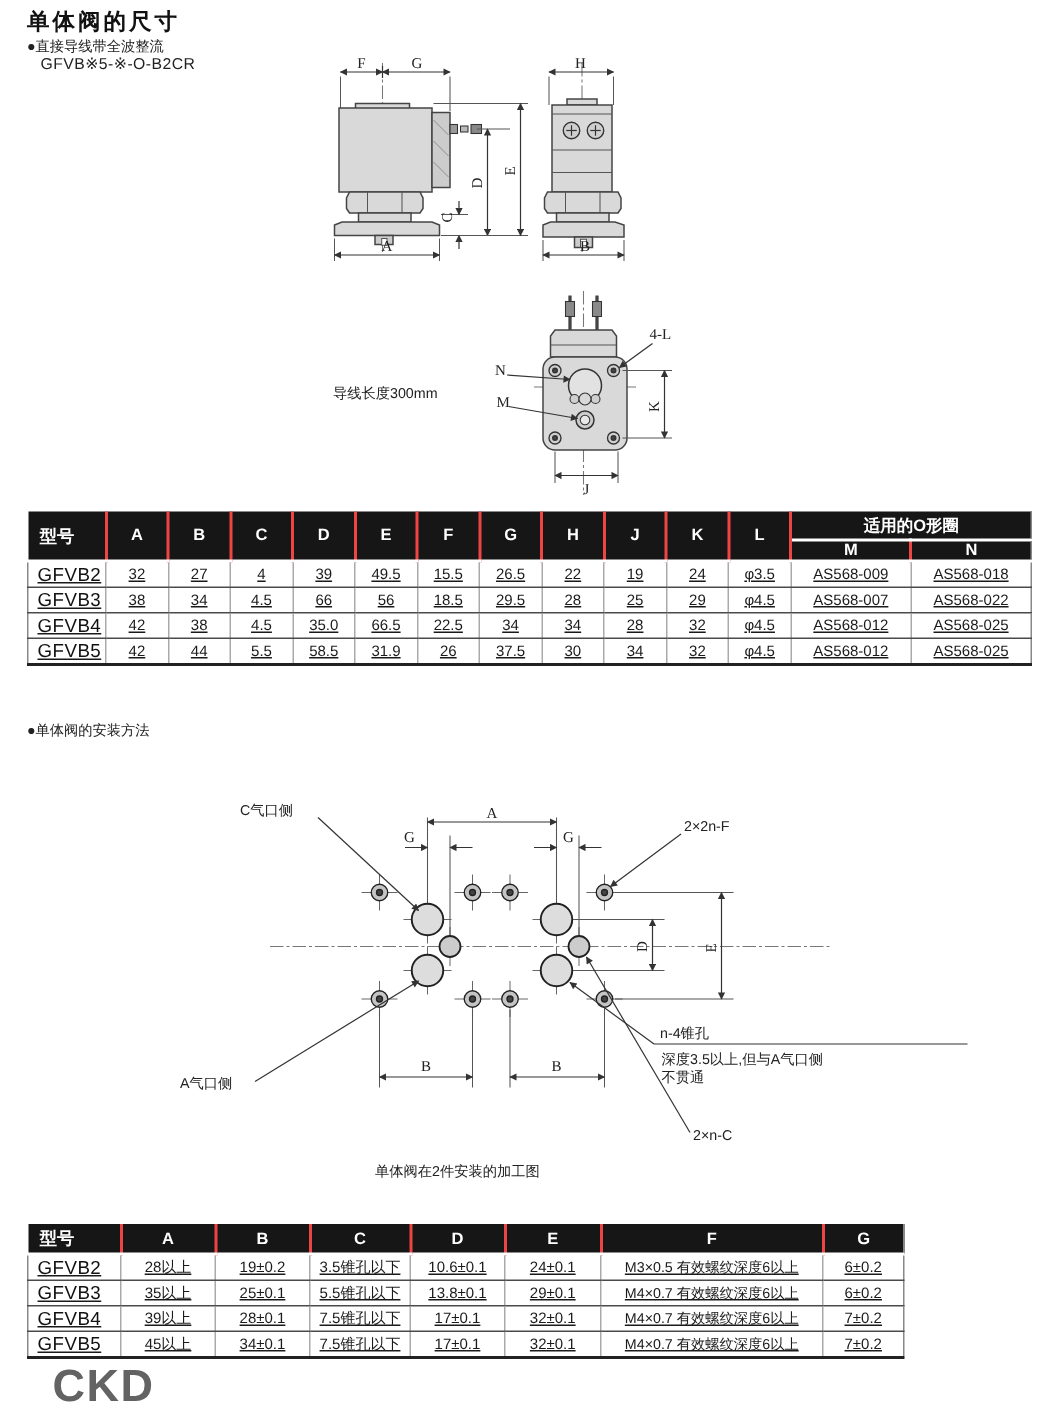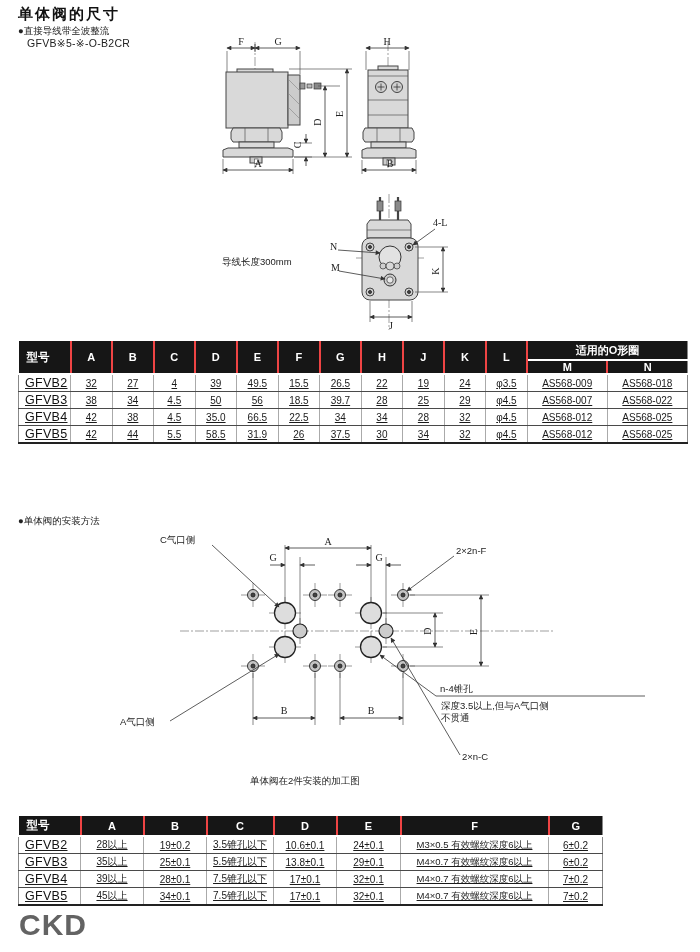--- a/index.html
+++ b/index.html
@@ -3,38 +3,38 @@
 <meta charset="utf-8">
 <style>
   html,body{margin:0;padding:0;}
   body{width:700px;height:952px;background:#ffffff;position:relative;
        font-family:"Liberation Sans","DejaVu Sans",sans-serif;color:#1a1a1a;}
   .abs{position:absolute;}
   
   .page-title{left:18px;top:5px;font-size:15px;font-weight:bold;letter-spacing:2px;color:#111;}
   .bullet{font-size:9.5px;color:#222;}
   .model-code{left:27px;top:37px;font-size:10.5px;color:#222;letter-spacing:.3px;}
-  .sec2{left:18px;top:481px;margin-top:34px;}
+  .sec2{left:18px;top:481px;}
   
   table{border-collapse:collapse;table-layout:fixed;}
   .dtable{border-bottom:2.5px solid #222;}
   .dtable th{background:#161616;color:#fff;font-size:11px;font-weight:bold;
              border-right:2px solid #ef4444;border-bottom:2px solid #fff;padding:0;}
   .dtable th.model{text-align:left;padding-left:8px;font-size:11.5px;}
   .dtable td{font-size:10px;text-align:center;border-right:1px solid #aaa;
              border-bottom:1px solid #4a4a4a;padding:1px 0;color:#1a1a1a;background:#fff;}
   .dtable td:first-child{border-left:1px solid #888;}
   .dtable td:last-child,.dtable th:last-child{border-right:1px solid #888;}
   .dtable td.model{text-align:left;padding-left:6px;font-size:12.5px;letter-spacing:.3px;color:#111;}
   .dtable tbody tr{height:15px;text-decoration:underline;}
   #table1{left:18px;top:341px;width:670px;}
   #table2{left:18px;top:816px;width:584px;}
   #table2 td.fcol{font-size:9.5px;text-align:center;}
   
-  .logo{left:19px;top:908px;font-size:30px;font-weight:800;color:#636363;letter-spacing:1px;}
+  .logo{left:35px;top:908px;font-size:30px;font-weight:800;color:#636363;letter-spacing:1px;}
   
   svg text{font-family:"Liberation Serif","DejaVu Serif",serif;font-size:10px;fill:#222;}
   svg text.cn{font-family:"Liberation Sans","DejaVu Sans",sans-serif;font-size:9.5px;}
   .out{fill:#d9d9d9;stroke:#444;stroke-width:1;}
   .out2{fill:#cccccc;stroke:#444;stroke-width:1;}
   .dim{stroke:#333;stroke-width:.8;}
   .ext{stroke:#555;stroke-width:.7;}
   .cl{stroke:#777;stroke-width:.7;stroke-dasharray:9 2 2 2;}
   .ldr{stroke:#333;stroke-width:.8;fill:none;}
   .hatch{stroke:#777;stroke-width:.5;}
@@ -233,24 +233,24 @@
       <td>24</td>
       <td>φ3.5</td>
       <td>AS568-009</td>
       <td>AS568-018</td>
     </tr>
     <tr>
       <td class="model">GFVB3</td>
       <td>38</td>
       <td>34</td>
       <td>4.5</td>
-      <td>50</td>
+      <td>66</td>
       <td>56</td>
       <td>18.5</td>
-      <td>39.7</td>
+      <td>29.5</td>
       <td>28</td>
       <td>25</td>
       <td>29</td>
       <td>φ4.5</td>
       <td>AS568-007</td>
       <td>AS568-022</td>
     </tr>
     <tr>
       <td class="model">GFVB4</td>
       <td>42</td>

